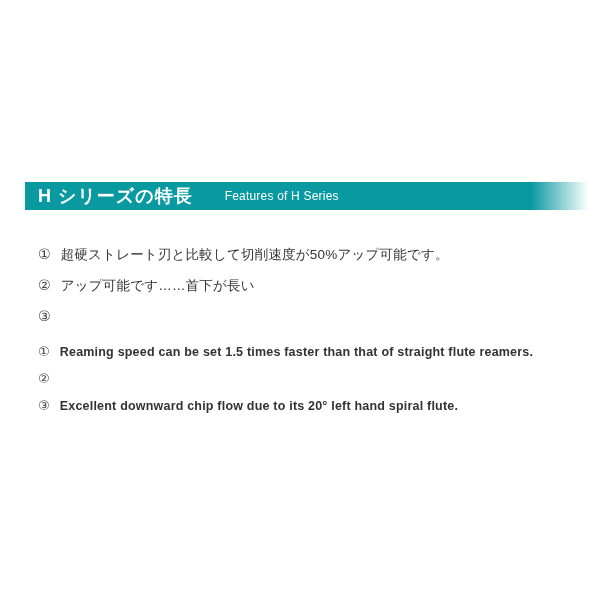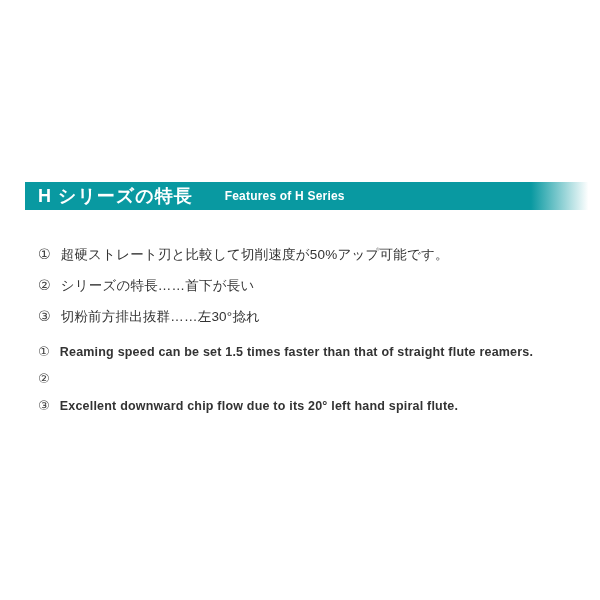--- a/index.html
+++ b/index.html
@@ -29,21 +29,21 @@
   .band-title-jp {
     color: #ffffff;
     font-weight: bold;
     font-size: 18px;
     letter-spacing: 1px;
     margin-left: 13px;
     white-space: nowrap;
   }
   .band-title-en {
     color: #ffffff;
-    font-weight: bold;
+    font-weight: normal;
     font-size: 12px;
     letter-spacing: 0.2px;
     margin-left: 32px;
     white-space: nowrap;
   }
   .feature-list {
     position: absolute;
     left: 38px;
     color: #333333;
   }
@@ -85,25 +85,24 @@
     <span class="band-title-en">Features of H Series</span>
   </div>
 
   <div class="feature-list jp">
     <div class="feature-item">
       <span class="marker">①</span>
       <span class="feature-text">超硬ストレート刃と比較して切削速度が50%アップ可能です。</span>
     </div>
     <div class="feature-item">
       <span class="marker">②</span>
-      <span class="feature-text">シリーズの特長……首下が長い</span>
+      <span class="feature-text">アップ可能です……首下が長い</span>
     </div>
     <div class="feature-item">
       <span class="marker">③</span>
-      <span class="feature-text">切粉前方排出抜群……左30°捻れ</span>
     </div>
   </div>
 
   <div class="feature-list en">
     <div class="feature-item">
       <span class="marker">①</span>
       <span class="feature-text">Reaming speed can be set 1.5 times faster than that of straight flute reamers.</span>
     </div>
     <div class="feature-item">
       <span class="marker">②</span>

